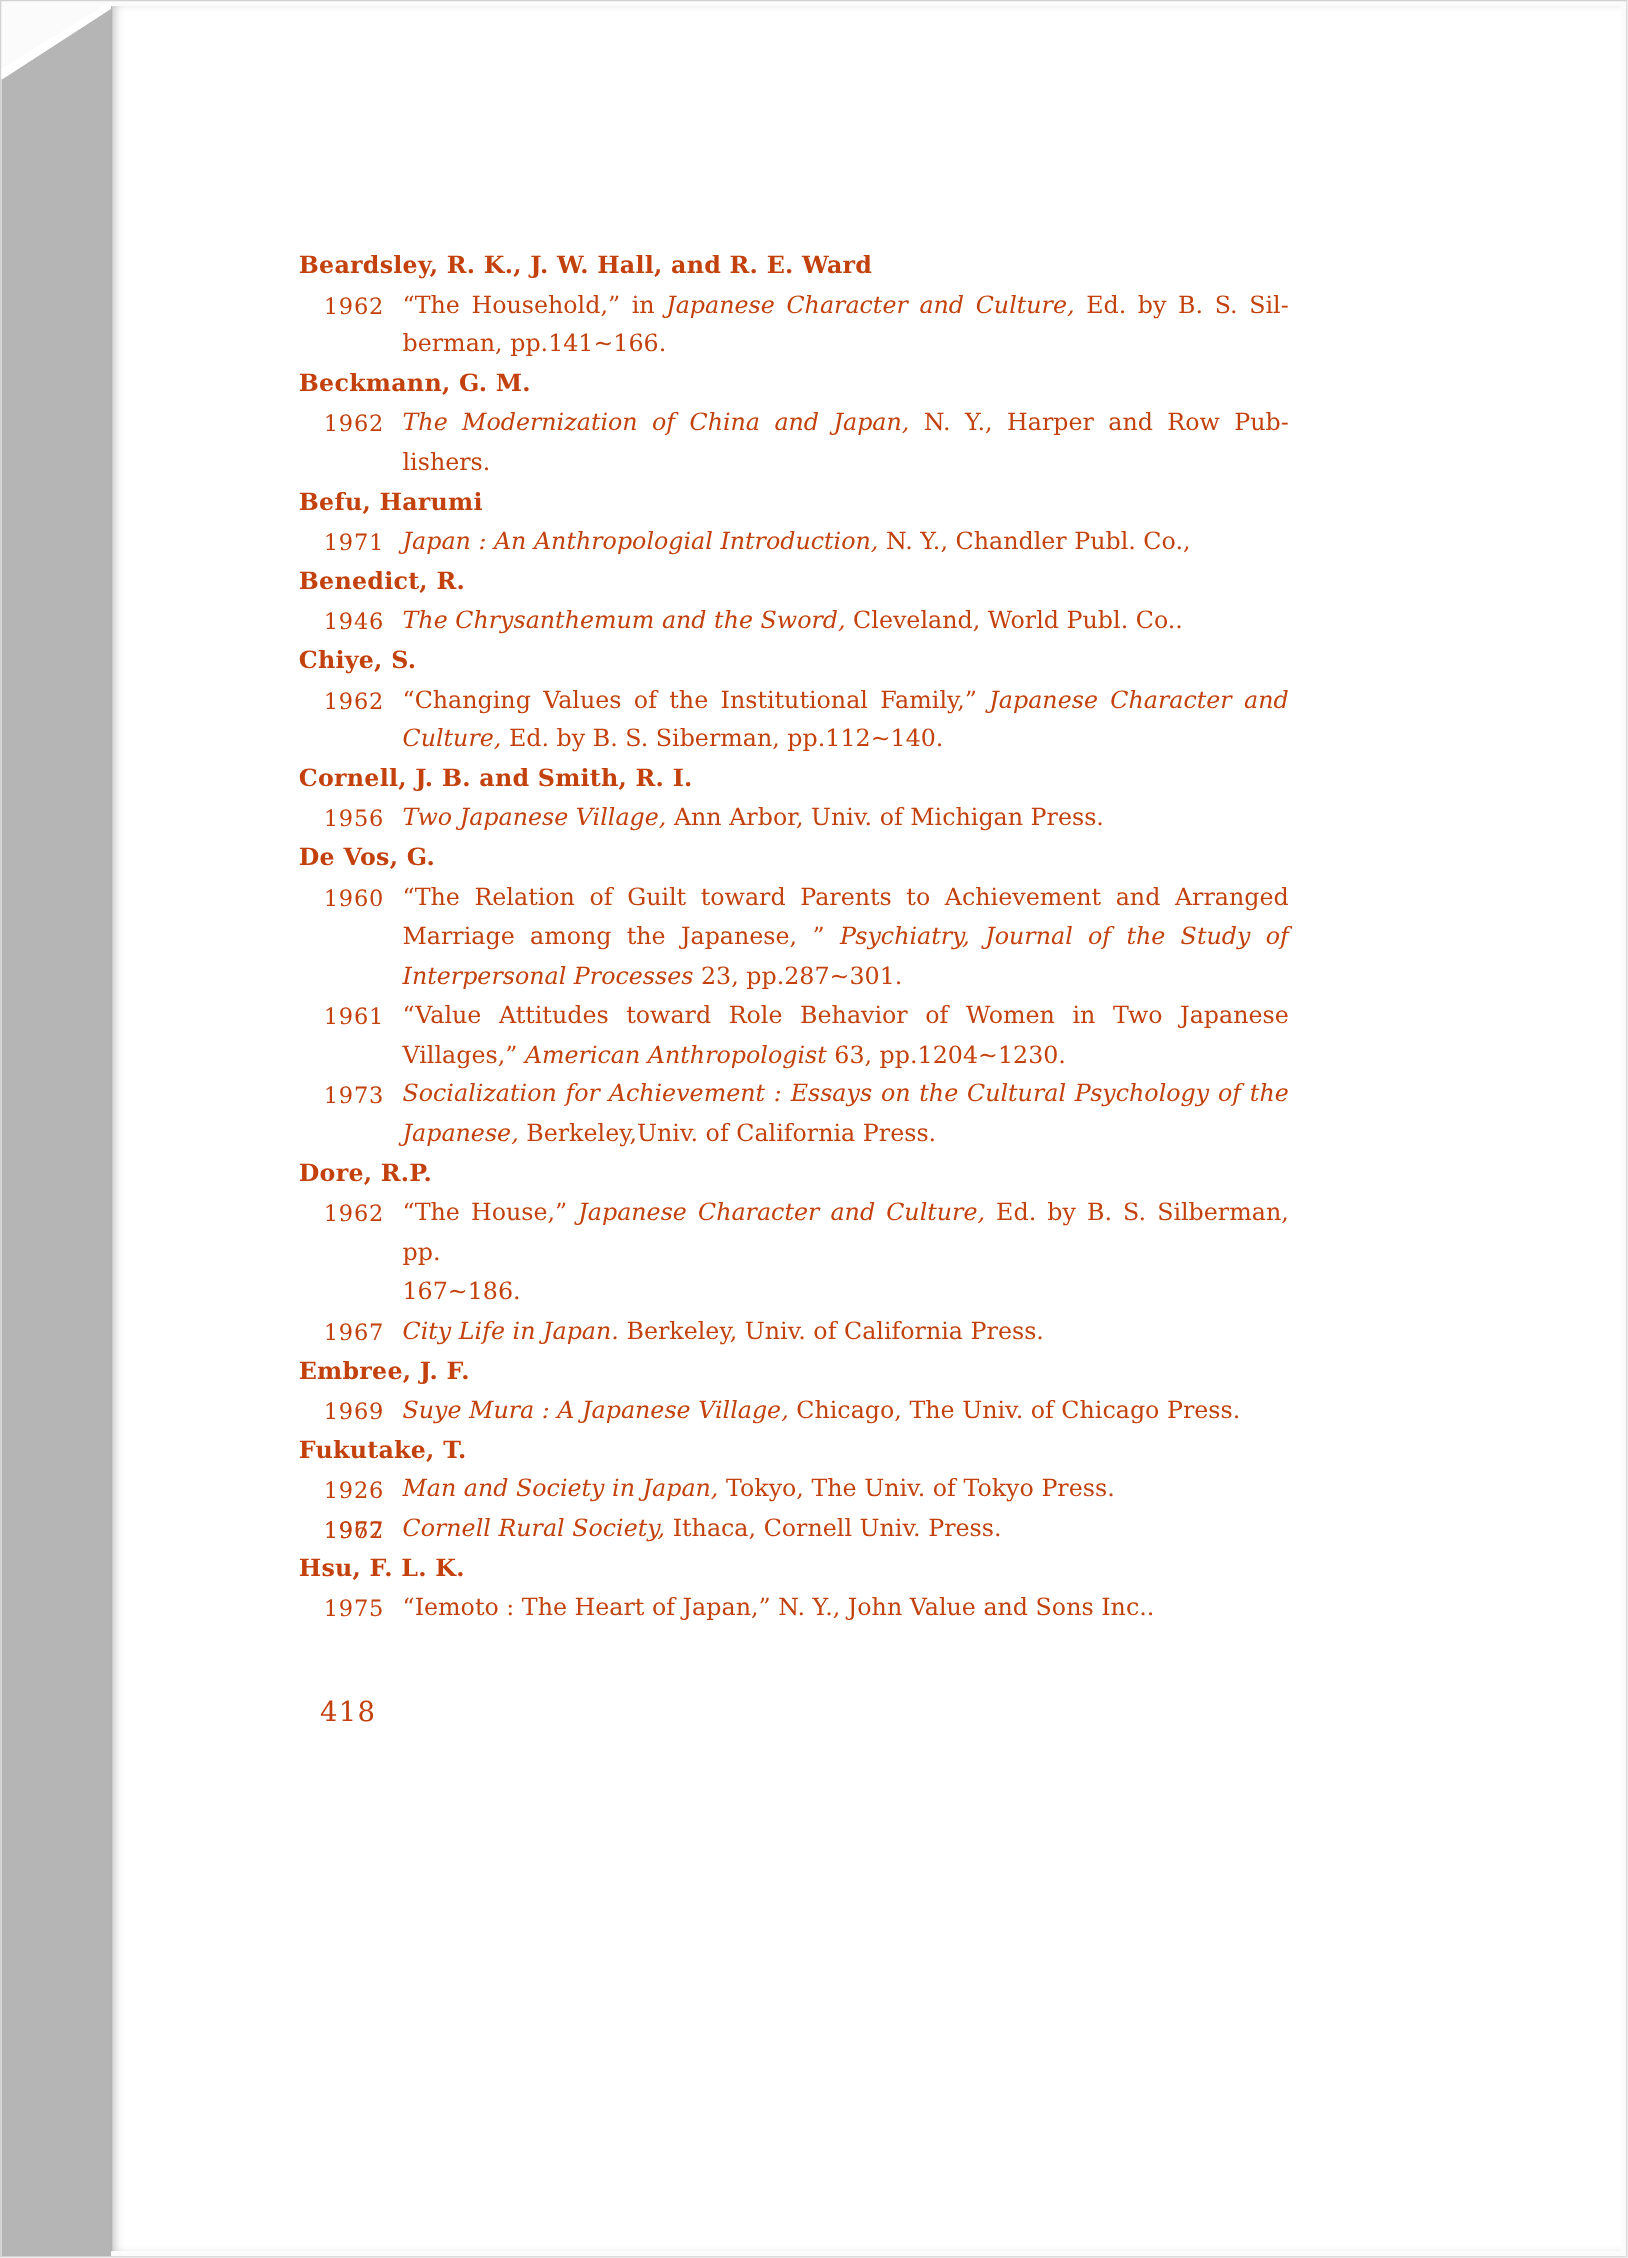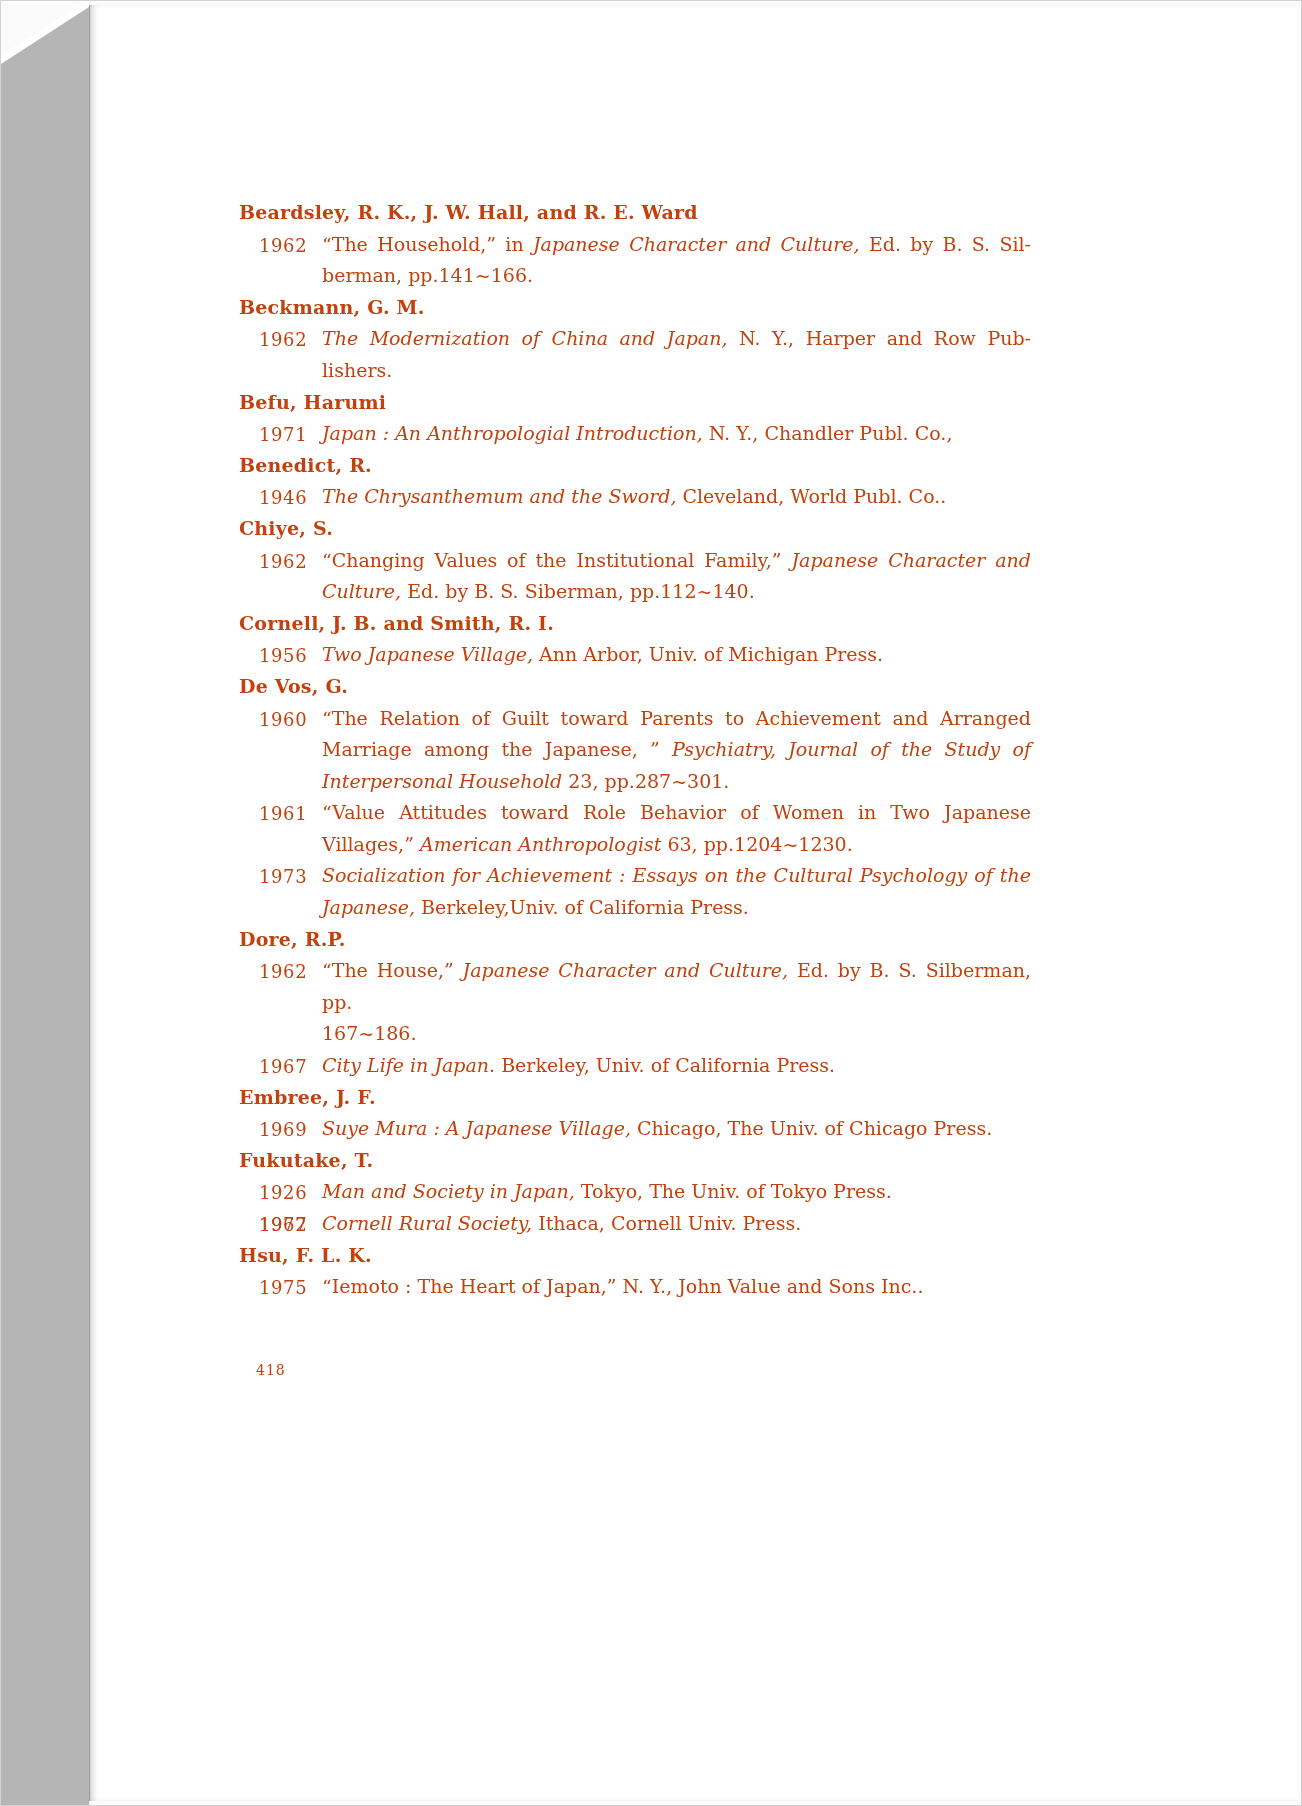--- a/index.html
+++ b/index.html
@@ -65,21 +65,21 @@
   }
   .line { white-space: normal; }
   .line.jl {
     text-align: justify;
     text-align-last: justify;
   }
   .it { font-style: italic; }
   .pagenum {
     margin-top: 52px;
     margin-left: 17px;
-    font-size: 14px;
+    font-size: 22px;
     letter-spacing: 1px;
   }
 </style>
 </head>
 <body>
 
 <div class="sheet">
   <div class="page-edge"></div>
   <div class="page-edge-line"></div>
   <div class="page">
@@ -142,21 +142,21 @@
               </div>
             </div>
           </div>
           <div class="entry">
             <div class="author">De Vos, G.</div>
             <div class="work">
               <span class="year">1960</span>
               <div class="lines">
                 <div class="line jl"><span>“The Relation of Guilt toward Parents to Achievement and Arranged</span></div>
                 <div class="line jl"><span>Marriage among the Japanese, ” </span><span class="it">Psychiatry, Journal of the Study of</span></div>
-                <div class="line"><span class="it">Interpersonal Household</span><span> 23, pp.287~301.</span></div>
+                <div class="line"><span class="it">Interpersonal Processes</span><span> 23, pp.287~301.</span></div>
               </div>
             </div>
             <div class="work">
               <span class="year">1961</span>
               <div class="lines">
                 <div class="line jl"><span>“Value Attitudes toward Role Behavior of Women in Two Japanese</span></div>
                 <div class="line"><span>Villages,” </span><span class="it">American Anthropologist</span><span> 63, pp.1204~1230.</span></div>
               </div>
             </div>
             <div class="work">

